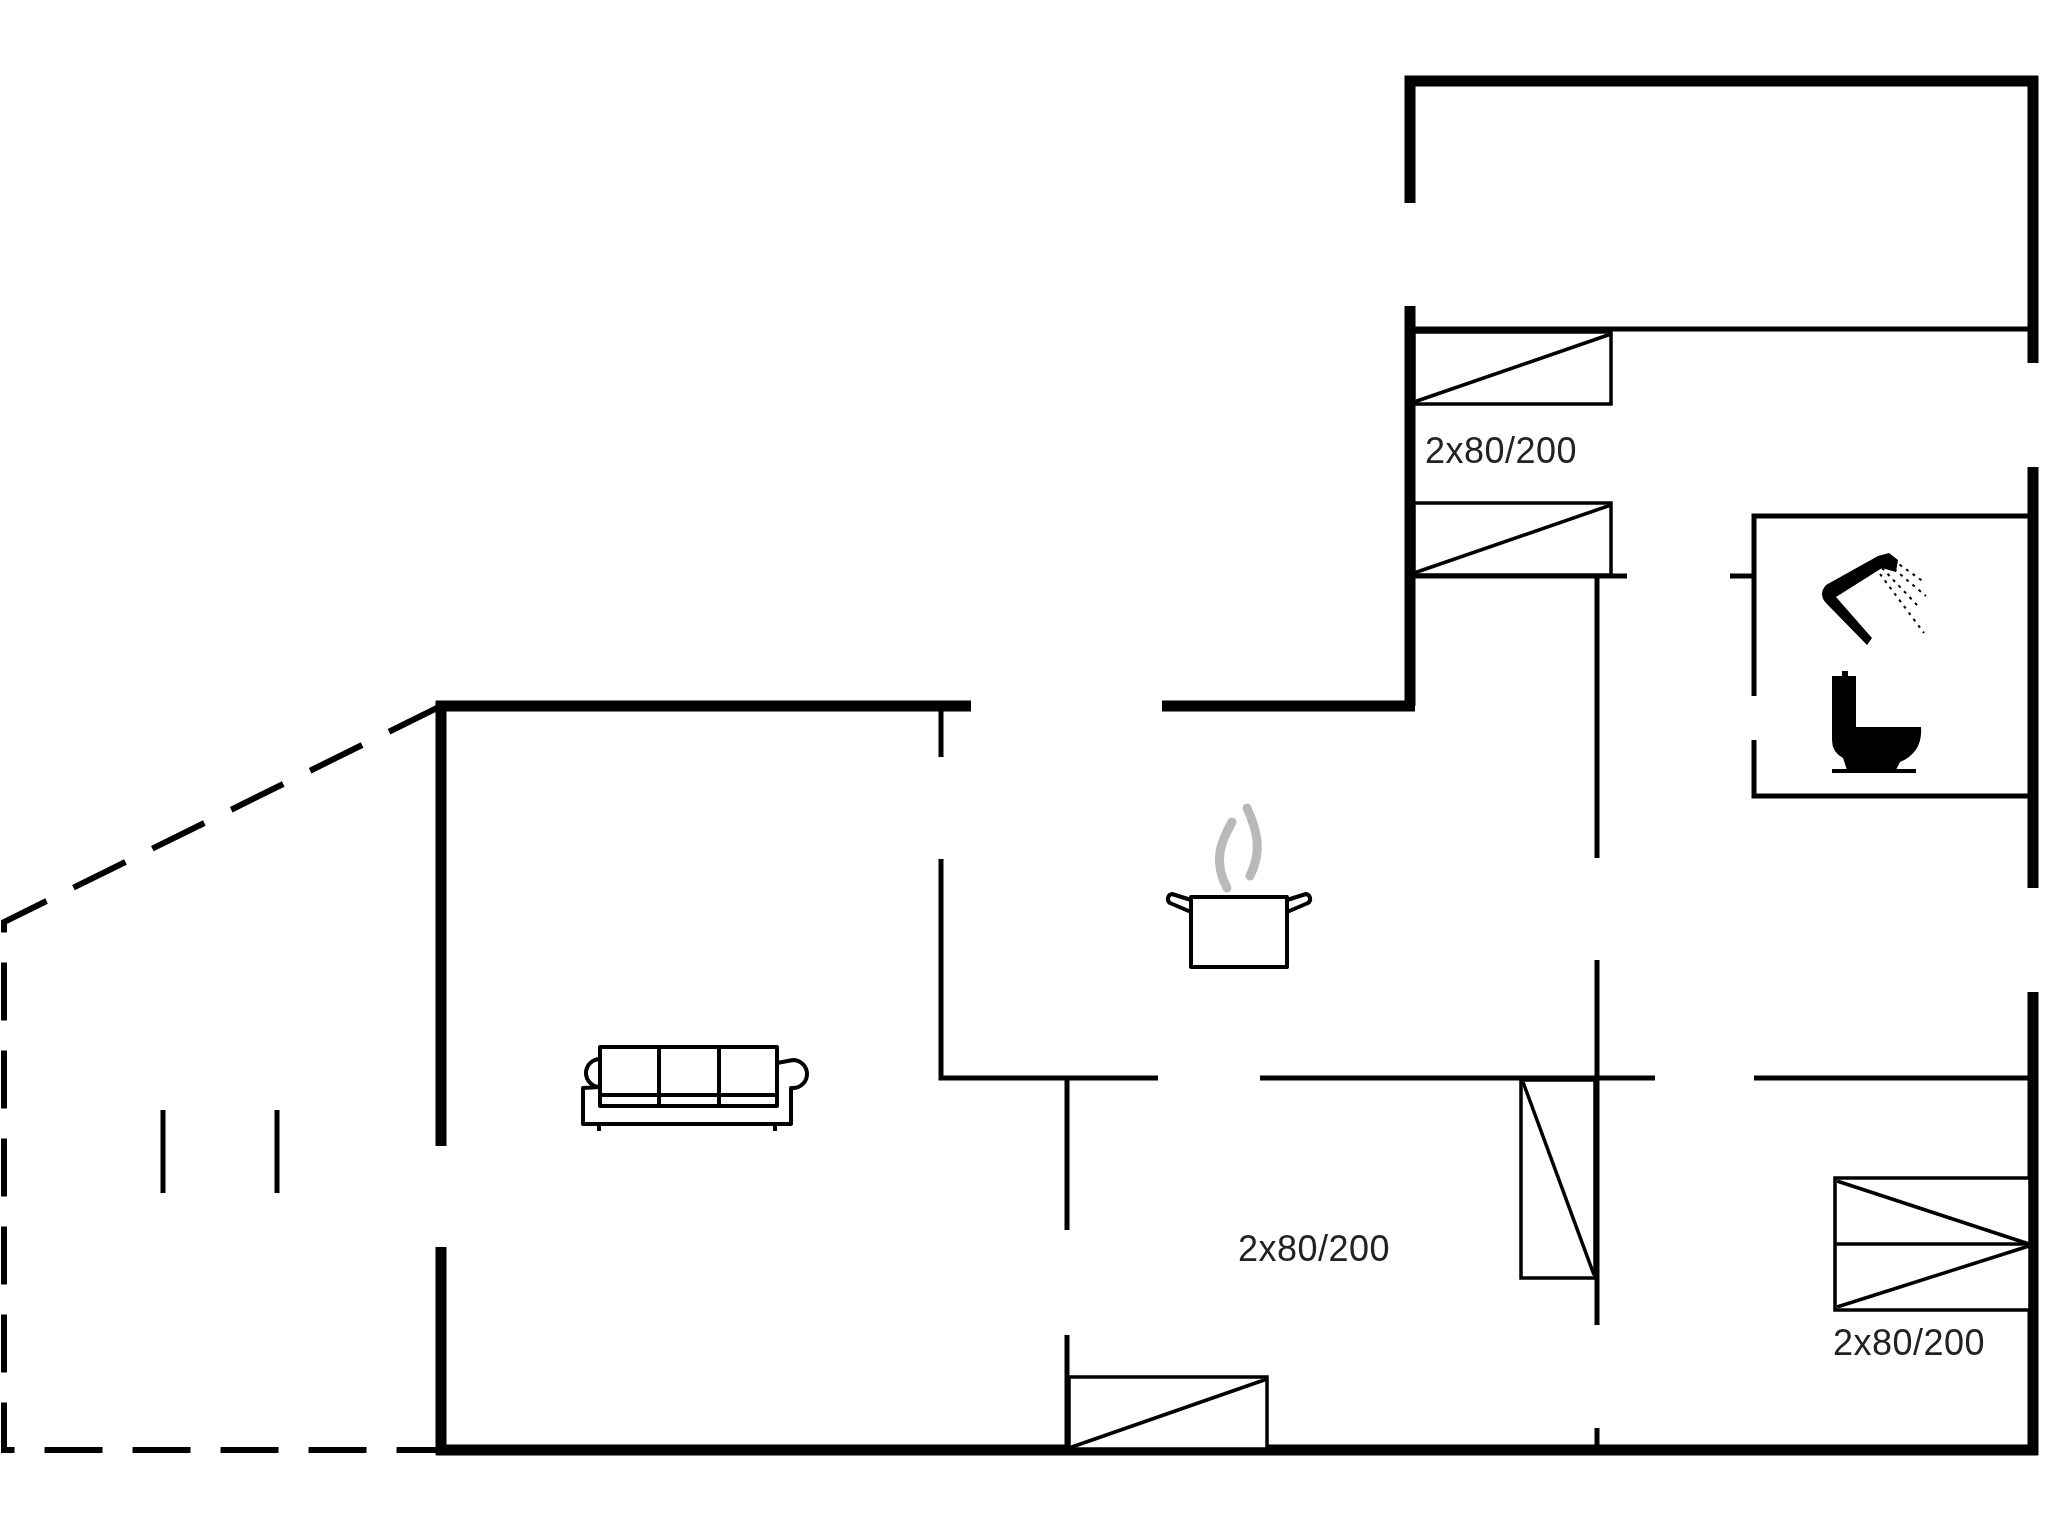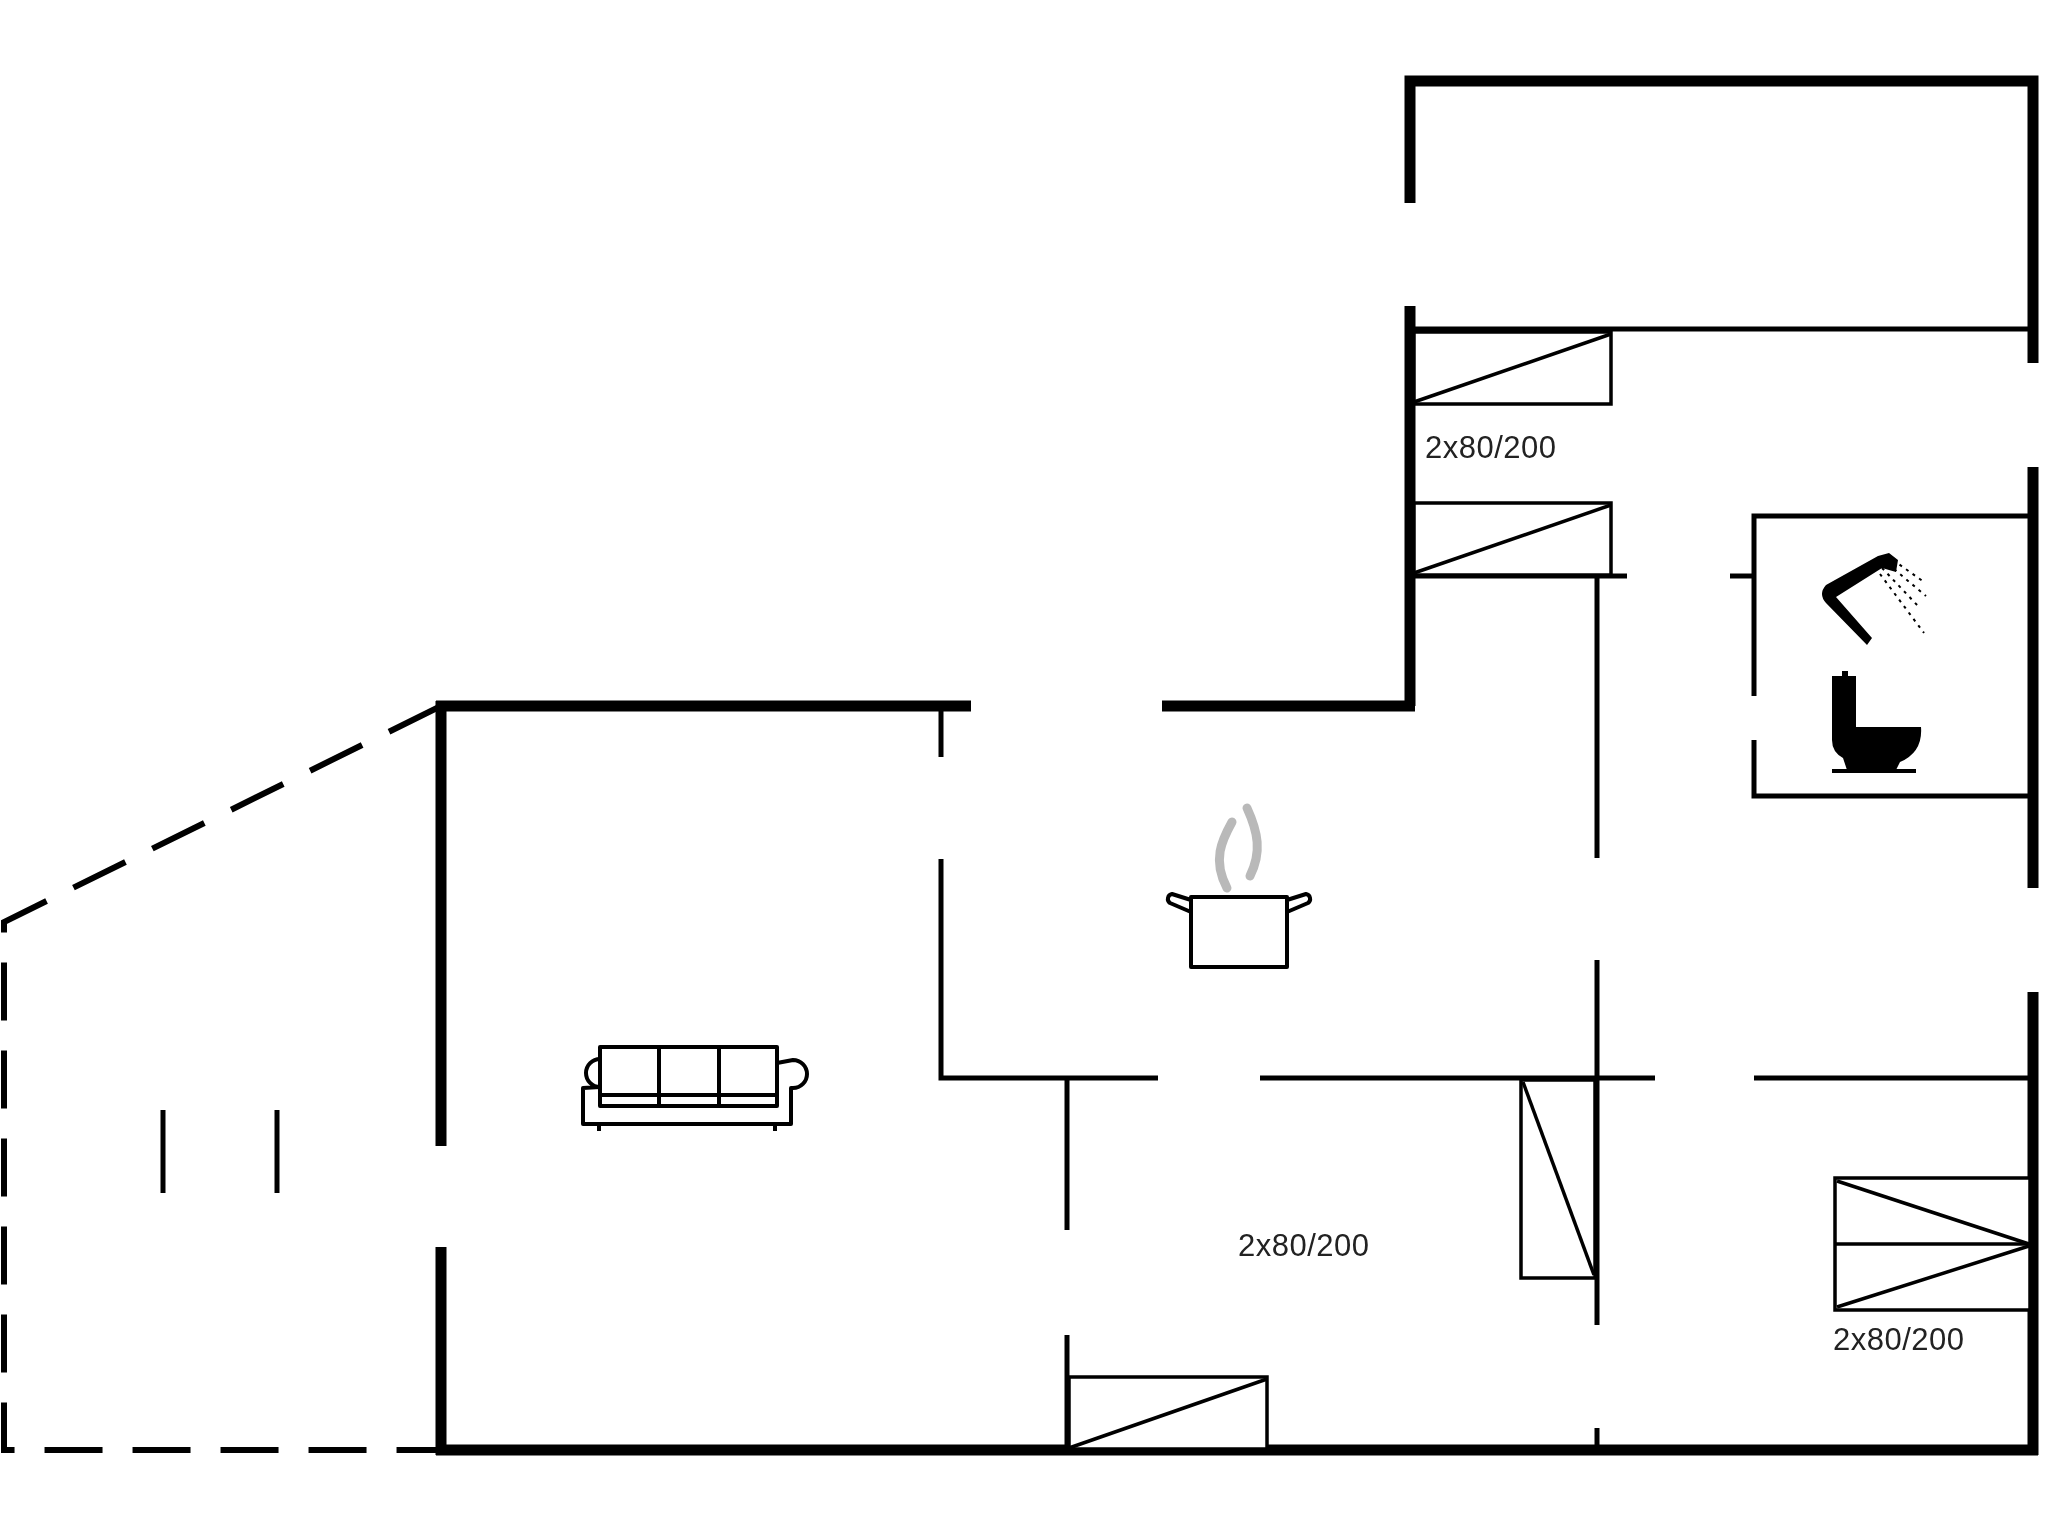--- a/index.html
+++ b/index.html
@@ -5,21 +5,21 @@
   html, body { margin: 0; padding: 0; background: #ffffff; }
   body { width: 2048px; height: 1536px; overflow: hidden; position: relative; font-family: "Liberation Sans", sans-serif; }
   #plan { position: absolute; left: 0; top: 0; width: 2048px; height: 1536px; }
   .wall-thick { stroke: #000; stroke-width: 11; fill: none; stroke-linecap: butt; }
   .wall-thin { stroke: #000; stroke-width: 5; fill: none; stroke-linecap: butt; }
   .dash { stroke: #000; stroke-width: 6; fill: none; stroke-dasharray: 58 30; }
   .bed { stroke: #000; stroke-width: 3.5; fill: #fff; }
   .bed-diag { stroke: #000; stroke-width: 3.5; fill: none; }
   .furn { stroke: #000; stroke-width: 4; fill: #fff; stroke-linejoin: round; }
   .steam { stroke: #b9b9b9; stroke-width: 9; fill: none; stroke-linecap: round; }
-  .label { position: absolute; font-size: 31px; color: #222; white-space: nowrap; letter-spacing: 0.5px; }
+  .label { position: absolute; font-size: 36px; color: #222; white-space: nowrap; letter-spacing: 0.5px; }
 </style>
 </head>
 <body>
 
 <svg id="plan" viewBox="0 0 2048 1536" xmlns="http://www.w3.org/2000/svg">
 
   <g>
     <polyline class="dash" points="441,706 4,922 4,1450 441,1450"></polyline>
   </g>
   <g>

